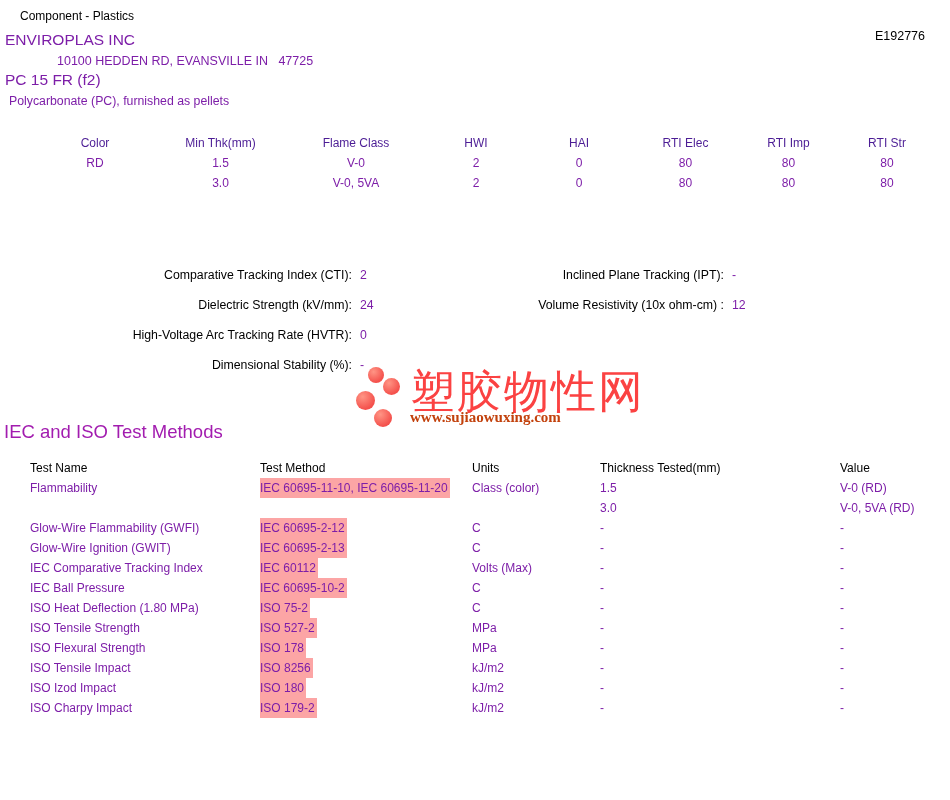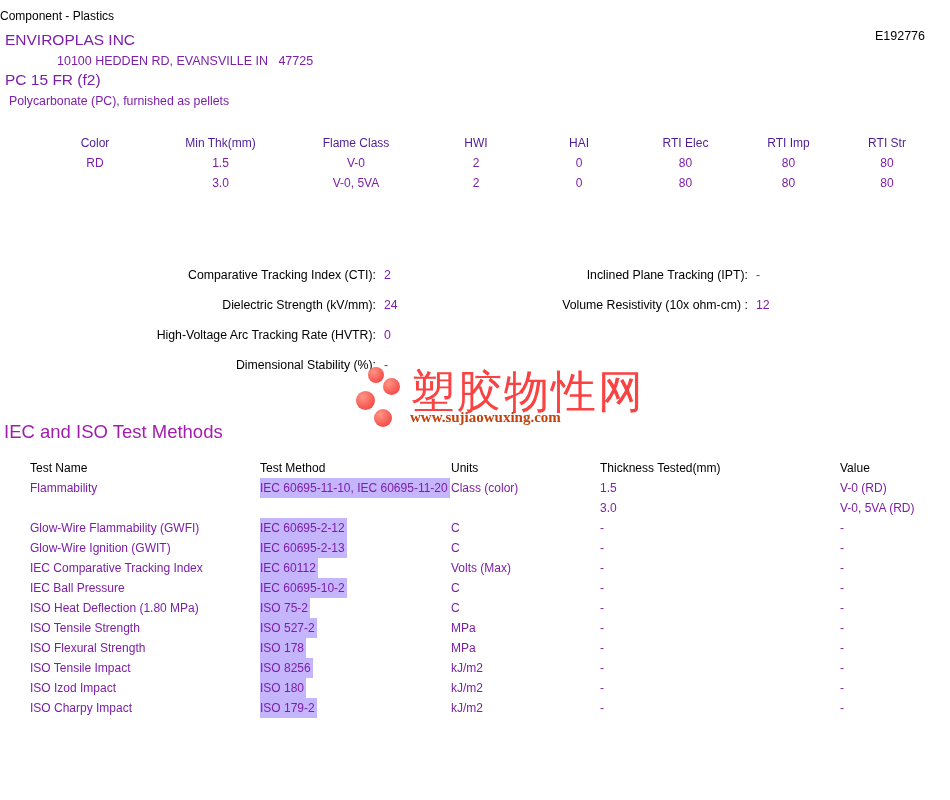--- a/index.html
+++ b/index.html
@@ -6,40 +6,40 @@
   html, body { background: #ffffff; }
   body {
     width: 950px; height: 800px;
     position: relative;
     font-family: "Liberation Sans", "DejaVu Sans", sans-serif;
     color: #000;
     overflow: hidden;
   }
 
   
-  .doc-type   { position: absolute; left: 0;  top: 9px;  font-size: 12px; }
+  .doc-type   { position: absolute; left: 20px;  top: 9px;  font-size: 12px; }
   .file-no    { position: absolute; right: 25px; top: 9px; font-size: 12.5px; margin-top: 20px; }
   .company    { position: absolute; left: 5px;  top: 31px; font-size: 15.5px; color: #7d1ea8; }
   .address    { position: absolute; left: 9px;  top: 54px; font-size: 12.5px; color: #7d1ea8; white-space: pre; margin-left: 48px; }
   .product    { position: absolute; left: 5px;  top: 71px; font-size: 15.5px; color: #7d1ea8; }
   .descr      { position: absolute; left: 9px;  top: 94px; font-size: 12.3px; color: #7d1ea8; }
 
   
   .ratings { position: absolute; left: 35px; top: 133px; width: 910px; }
   .rt-row  { display: flex; height: 20px; line-height: 20px; font-size: 12px; }
   .rt-cell { flex: 0 0 auto; text-align: center; white-space: nowrap; }
   .rt-head .rt-cell { color: #4c1d95; }
   .rt-body .rt-cell { color: #7d1ea8; }
   .w0{width:120px}.w1{width:131px}.w2{width:140px}.w3{width:100px}
   .w4{width:106px}.w5{width:107px}.w6{width:99px}.w7{width:98px}
 
   
   .props-left  { position: absolute; left: 0;     top: 260px; }
   .props-right { position: absolute; left: 362px; top: 260px; }
-  .prop-row { display: flex; height: 30px; align-items: center; font-size: 12.3px; padding-left: 24px; }
+  .prop-row { display: flex; height: 30px; align-items: center; font-size: 12.3px; }
   .prop-label { text-align: right; color: #000; white-space: nowrap; }
   .props-left  .prop-label { width: 352px; }
   .props-right .prop-label { width: 362px; }
   .prop-value { margin-left: 8px; color: #7d1ea8; white-space: nowrap; }
 
   
   .wm-dot { position: absolute; border-radius: 50%;
             background: radial-gradient(circle at 35% 30%, #ff9585, #f4514c 70%); }
   .wm-d1 { left: 368px; top: 367px; width: 16px; height: 16px; }
   .wm-d2 { left: 383px; top: 378px; width: 17px; height: 17px; }
@@ -50,22 +50,22 @@
   .wm-url { position: absolute; left: 410px; top: 409px; font-size: 15px;
             color: #c2410c; font-family: "Liberation Serif", "DejaVu Serif", serif; font-weight: bold; }
 
   
   .tm-title { position: absolute; left: 4px; top: 421px; font-size: 18.5px; color: #a21caf; }
   .tm-table { position: absolute; left: 30px; top: 458px; width: 900px; }
   .tm-row   { position: relative; height: 20px; font-size: 12px; }
   .tm-cell  { position: absolute; top: 0; line-height: 20px; white-space: nowrap; }
   .tm-head .tm-cell { color: #000; }
   .tm-body .tm-cell { color: #7d1ea8; }
-  .c0{left:0} .c1{left:230px} .c2{left:421px} .c3{left:570px} .c4{left:810px}
-  .tm-body .c1 { background: #c4b5fd; z-index: 2; padding-right: 2px; }
+  .c0{left:0} .c1{left:230px} .c2{left:442px} .c3{left:570px} .c4{left:810px}
+  .tm-body .c1 { background: #fca5a5; z-index: 2; padding-right: 2px; }
 </style>
 </head>
 <body>
 
 <div class="doc-type">Component - Plastics</div>
 <div class="file-no">E192776</div>
 <div class="company">ENVIROPLAS INC</div>
 <div class="address">10100 HEDDEN RD, EVANSVILLE IN   47725</div>
 <div class="product">PC 15 FR (f2)</div>
 <div class="descr">Polycarbonate (PC), furnished as pellets</div>

